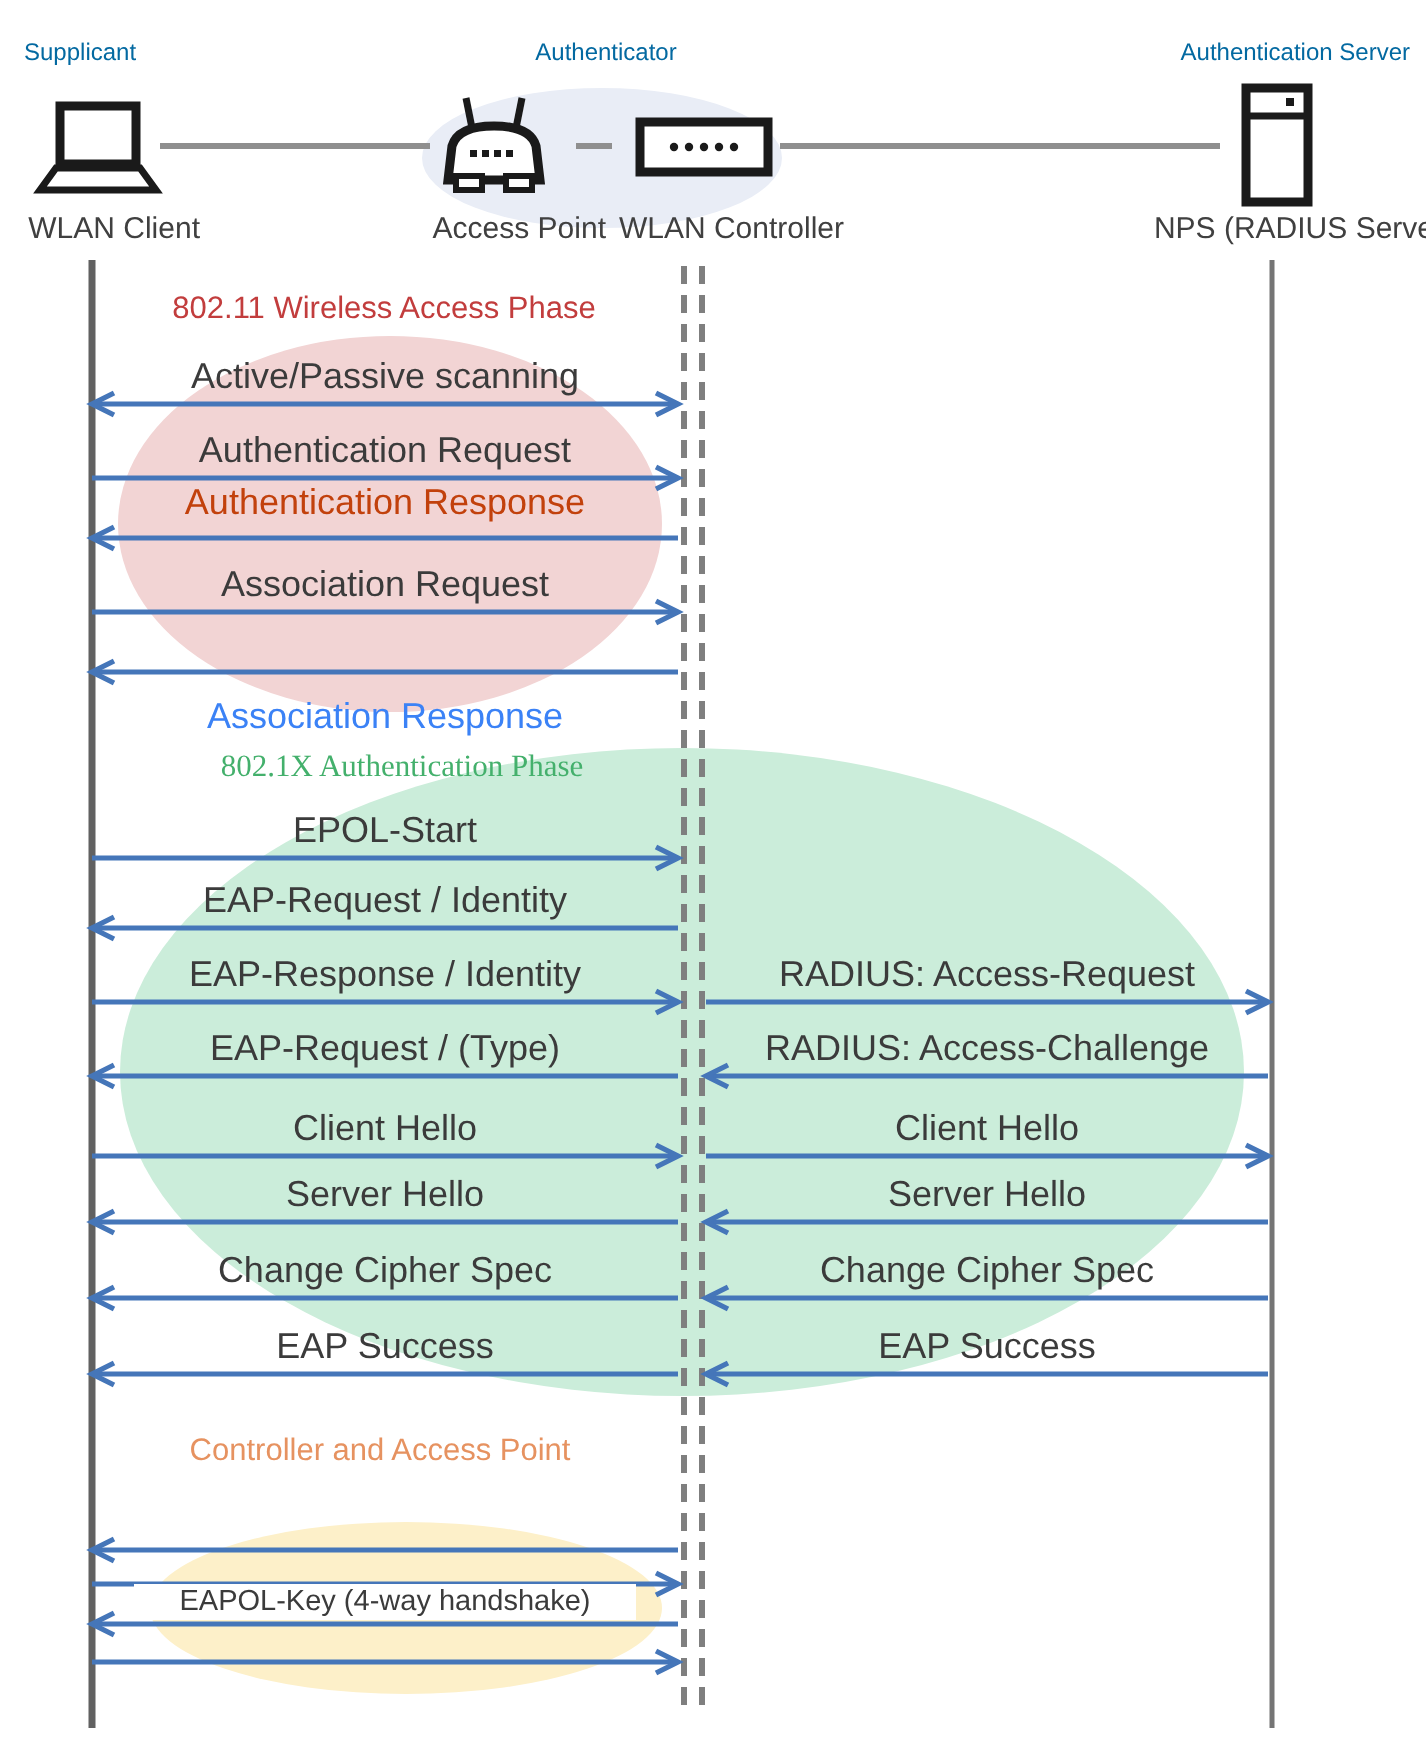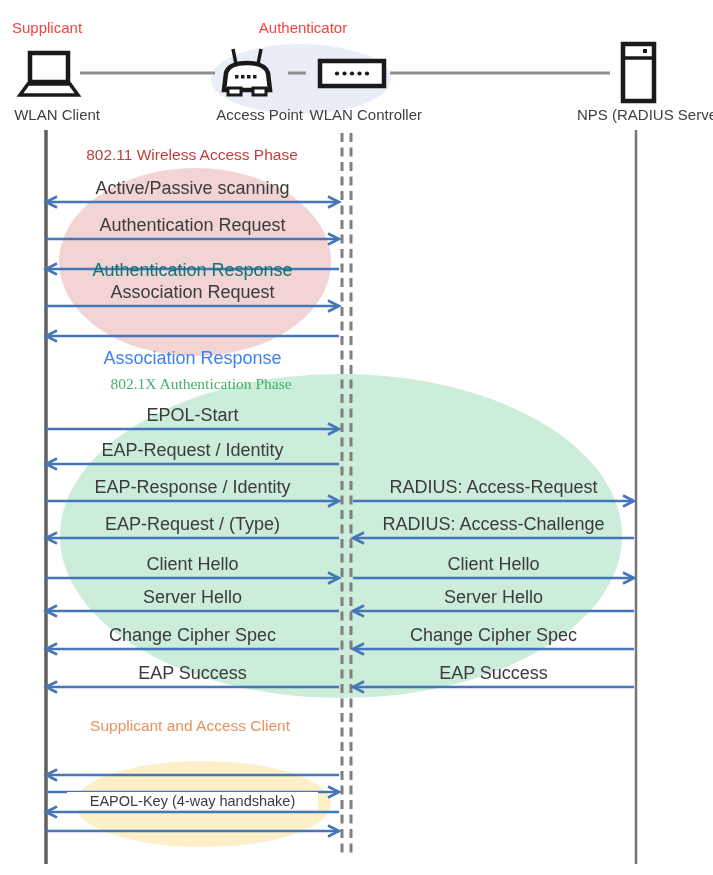--- a/index.html
+++ b/index.html
@@ -1,21 +1,21 @@
 <!DOCTYPE html>
 <html><head>
 <meta charset="utf-8">
 <style>
   html,body{margin:0;padding:0;background:#fff;}
   .canvas{
     position:relative;width:713px;height:875px;background:#ffffff;
     font-family:"Liberation Sans", sans-serif;overflow:hidden;
   }
   .layer{position:absolute;left:0;top:0;}
-  .role{position:absolute;font-size:15px;color:#ef4444;white-space:nowrap;}
+  .role{position:absolute;font-size:12px;color:#0369a1;white-space:nowrap;}
   .role.supplicant{left:12px;top:19px;}
   .role.authenticator{left:233px;top:19px;width:140px;text-align:center;}
   .role.auth-server{left:480px;top:19px;width:225px;text-align:right;}
   .node-label{position:absolute;top:106px;font-size:15px;color:#404040;text-align:right;white-space:nowrap;}
   .node-label.wlan-client{left:0;width:100px;}
   .node-label.access-point{left:183px;width:120px;}
   .node-label.wlan-controller{left:302px;width:120px;}
   .node-label.nps{left:547px;width:180px;}
   .phase-title{position:absolute;width:300px;text-align:center;font-size:15.5px;white-space:nowrap;}
   .phase-title.p1{left:42px;top:146px;}
@@ -26,20 +26,21 @@
   .msg-label.boxed{font-size:14.5px;}
   .msg-label.boxed span{background:#ffffff;padding:1px 23px;}
 </style>
 </head>
 <body>
 
 <div class="canvas">
 
   <div class="role supplicant">Supplicant</div>
   <div class="role authenticator">Authenticator</div>
+  <div class="role auth-server">Authentication Server</div>
 
   <svg class="layer" width="713" height="875" viewBox="0 0 713 875">
 
     <ellipse cx="301" cy="79" rx="90" ry="35" fill="#e9edf6"></ellipse>
 
     <g stroke="#8f8f8f" stroke-width="3">
       <line x1="80" y1="73" x2="215" y2="73"></line>
       <line x1="288" y1="73" x2="306" y2="73"></line>
       <line x1="390" y1="73" x2="610" y2="73"></line>
     </g>
@@ -185,27 +186,27 @@
   </svg>
 
   <div class="node-label wlan-client">WLAN Client</div>
   <div class="node-label access-point">Access Point</div>
   <div class="node-label wlan-controller">WLAN Controller</div>
   <div class="node-label nps">NPS (RADIUS Server)</div>
 
   <div class="phase-title p1" style="color: rgb(194, 61, 61);">802.11 Wireless Access Phase</div>
   <div class="phase-title p2" style="color: rgb(68, 176, 108); font-family: Liberation Serif, serif;">802.1X Authentication Phase</div>
   <div class="phase-title p3" style="color: rgb(230, 146, 96);">
-    <div>Supplicant and Access Client</div>
+    <div>Controller and Access Point</div>
   </div>
 
   <div id="label-layer" class="layer">
       <div class="msg-label" style="left: 42.5px; top: 180px; color: rgb(59, 59, 59);"><span>Active/Passive scanning</span></div>
       <div class="msg-label" style="left: 42.5px; top: 217px; color: rgb(59, 59, 59);"><span>Authentication Request</span></div>
-      <div class="msg-label" style="left: 42.5px; top: 262px; color: #0f766e;"><span>Authentication Response</span></div>
+      <div class="msg-label" style="left: 42.5px; top: 243px; color: #c2410c;"><span>Authentication Response</span></div>
       <div class="msg-label" style="left: 42.5px; top: 284px; color: rgb(59, 59, 59);"><span>Association Request</span></div>
       <div class="msg-label" style="left: 42.5px; top: 314px; color: #3b82f6; margin-top: 36px;"><span>Association Response</span></div>
       <div class="msg-label" style="left: 42.5px; top: 407px; color: rgb(59, 59, 59);"><span>EPOL-Start</span></div>
       <div class="msg-label" style="left: 42.5px; top: 442px; color: rgb(59, 59, 59);"><span>EAP-Request / Identity</span></div>
       <div class="msg-label" style="left: 42.5px; top: 479px; color: rgb(59, 59, 59);"><span>EAP-Response / Identity</span></div>
       <div class="msg-label" style="left: 343.5px; top: 479px; color: rgb(59, 59, 59);"><span>RADIUS: Access-Request</span></div>
       <div class="msg-label" style="left: 42.5px; top: 516px; color: rgb(59, 59, 59);"><span>EAP-Request / (Type)</span></div>
       <div class="msg-label" style="left: 343.5px; top: 516px; color: rgb(59, 59, 59);"><span>RADIUS: Access-Challenge</span></div>
       <div class="msg-label" style="left: 42.5px; top: 556px; color: rgb(59, 59, 59);"><span>Client Hello</span></div>
       <div class="msg-label" style="left: 343.5px; top: 556px; color: rgb(59, 59, 59);"><span>Client Hello</span></div>

